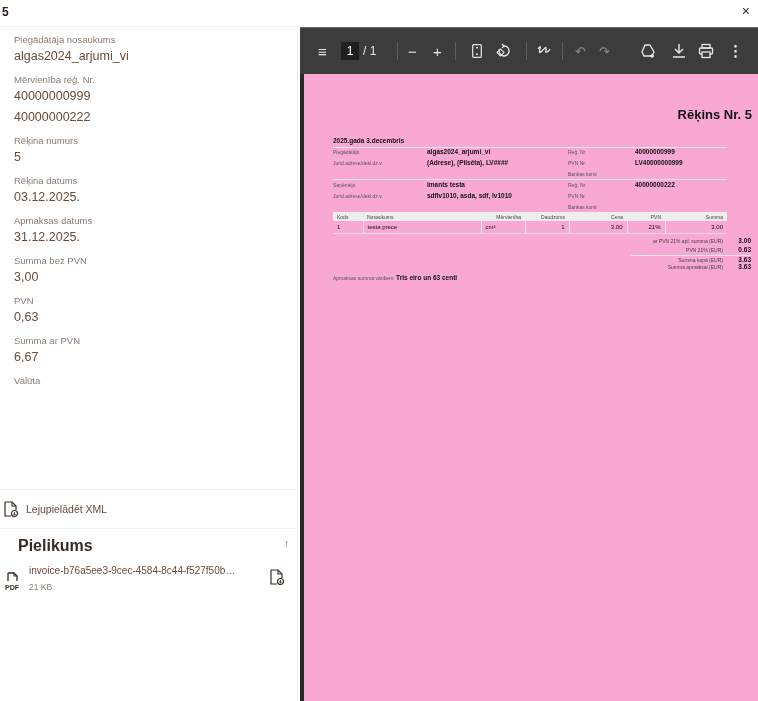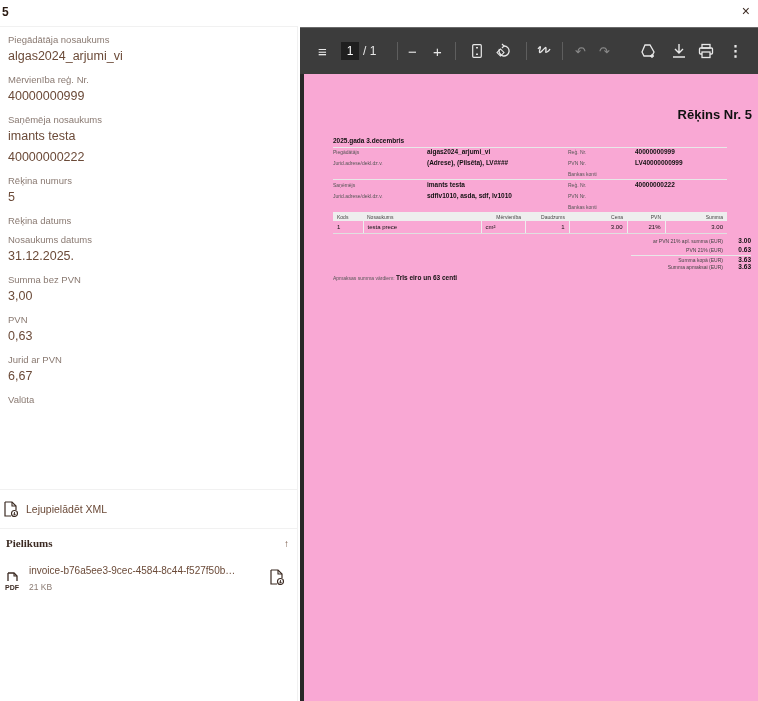--- a/index.html
+++ b/index.html
@@ -1,28 +1,28 @@
 <!DOCTYPE html>
 <html><head>
 <meta charset="utf-8">
 <style>
   html, body { margin:0; padding:0; }
   body { width:758px; height:701px; overflow:hidden; background:#fff; font-family:"Liberation Sans", sans-serif; color:#3b2a22; position:relative; }
   .topbar { position:absolute; left:0; top:0; width:758px; height:26px; }
   .topbar .title { position:absolute; left:2px; top:5px; font-size:12px; font-weight:bold; color:#2a1a12; }
   .topbar .close { position:absolute; right:8px; top:3px; font-size:14px; color:#3b2a22; cursor:pointer; }
   .left { position:absolute; left:0; top:26px; width:298px; height:675px; border-top:1px solid #f1f1f1; border-right:1px solid #f1f1f1; box-sizing:border-box; }
-  .field { padding-left:8px; }
+  .field { padding-left:14px; }
   .field .lbl { font-size:9.5px; color:#8a7a72; margin-top:6px; height:13px; line-height:13px; }
   .field .val { font-size:12.5px; color:#6b4a38; height:21px; line-height:21px; }
   .xml { position:absolute; left:0; top:462px; width:297px; height:40px; border-top:1px solid #f1f1f1; border-bottom:1px solid #f1f1f1; box-sizing:border-box; display:flex; align-items:center; cursor:pointer; }
   .xml .ic { width:14px; height:16px; margin-left:4px; margin-right:8px; }
   .xml .txt { font-size:10.5px; color:#6b4a38; }
   .att-head { position:absolute; left:0; top:510px; width:297px; height:20px; }
-  .att-head .t { position:absolute; left:6px; top:0; font-size:11px; font-weight:bold; color:#3b2a22;font-family:Liberation Serif, serif; }
+  .att-head .t { position:absolute; left:18px; top:0; font-size:16px; font-weight:bold; color:#3b2a22; }
   .att-head .arrow { position:absolute; right:8px; top:1px; font-size:10px; color:#6b4a38; cursor:pointer; }
   .att-item { position:absolute; left:0; top:535px; width:297px; height:40px; }
   .att-item .pdfic { position:absolute; left:5px; top:9px; width:16px; height:22px; }
   .att-item .name { position:absolute; left:29px; top:3px; font-size:10px; color:#6b4a38; white-space:nowrap; width:210px; overflow:hidden; text-overflow:ellipsis; }
   .att-item .size { position:absolute; left:29px; top:20px; font-size:8.5px; color:#8a7a72; }
   .att-item .dl { position:absolute; left:270px; top:7px; width:14px; height:16px; cursor:pointer; }
   .viewer { position:absolute; left:300px; top:27px; width:458px; height:674px; background:#282828; }
   .toolbar { position:absolute; left:0; top:0; width:458px; height:47px; background:#3c3c3c; border-top:1px solid #6a6a6a; box-sizing:border-box; }
   .tb { position:absolute; top:0; height:46px; display:flex; align-items:center; color:#e8e8e8; font-size:13px; }
   .tb.dim { color:#8a8a8a; }
@@ -61,47 +61,44 @@
 <div class="left">
   <div class="field">
       <div class="lbl">Piegādātāja nosaukums</div>
       <div class="val">algas2024_arjumi_vi</div>
     </div>
   <div class="field">
       <div class="lbl">Mērvienība reģ. Nr.</div>
       <div class="val">40000000999</div>
     </div>
   <div class="field">
-      <div class="lbl">Saņēmēja nosaukums</div>
-      <div class="val">imants testa</div>
-    </div>
-  <div class="field">
       <div class="val">40000000222</div>
     </div>
   <div class="field">
       <div class="lbl">Rēķina numurs</div>
       <div class="val">5</div>
     </div>
   <div class="field">
       <div class="lbl">Rēķina datums</div>
-    </div>
-  <div class="field">
-      <div class="lbl">Nosaukums datums</div>
+      <div class="val">03.12.2025.</div>
+    </div>
+  <div class="field">
+      <div class="lbl">Apmaksas datums</div>
       <div class="val">31.12.2025.</div>
     </div>
   <div class="field">
       <div class="lbl">Summa bez PVN</div>
       <div class="val">3,00</div>
     </div>
   <div class="field">
       <div class="lbl">PVN</div>
       <div class="val">0,63</div>
     </div>
   <div class="field">
-      <div class="lbl">Jurid ar PVN</div>
+      <div class="lbl">Summa ar PVN</div>
       <div class="val">6,67</div>
     </div>
   <div class="field">
       <div class="lbl">Valūta</div>
     </div>
 
   <div class="xml">
     <svg class="ic" viewBox="0 0 14 16">
         <path d="M1 1h7l4 4v4" fill="none" stroke="#3b2a22" stroke-width="1.2"></path>
         <path d="M1 1v14h6" fill="none" stroke="#3b2a22" stroke-width="1.2"></path>

